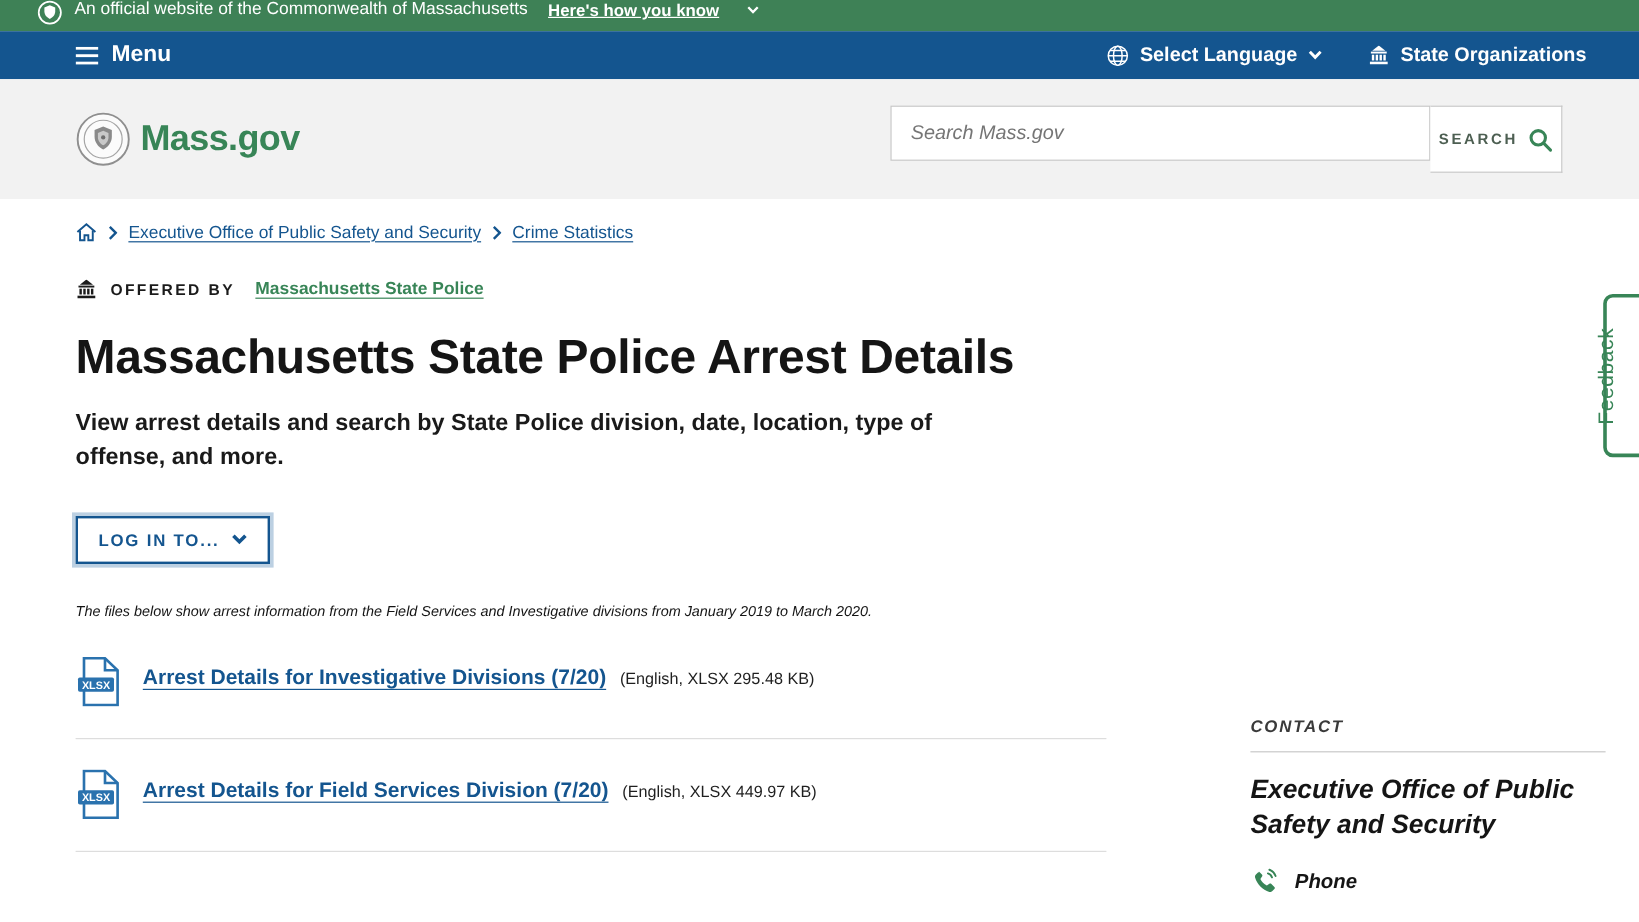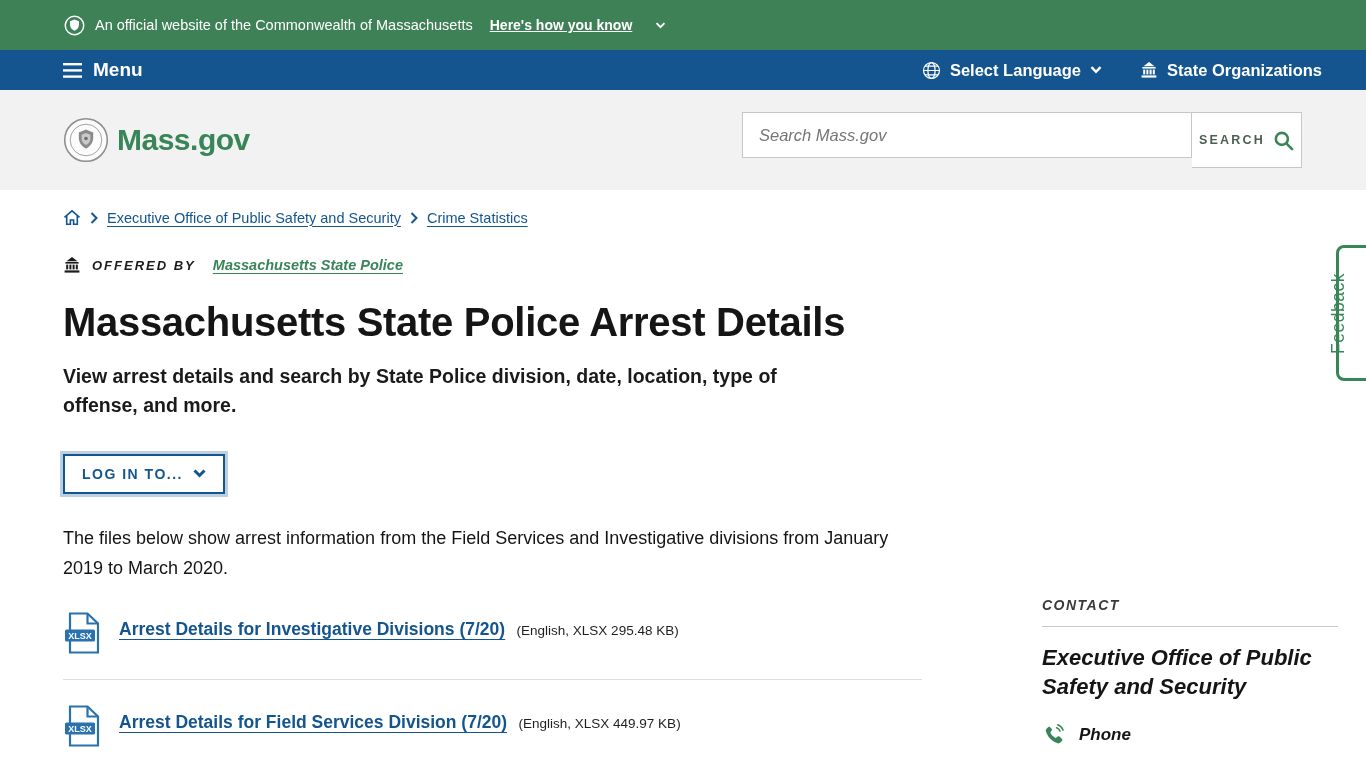--- a/index.html
+++ b/index.html
@@ -1,22 +1,22 @@
 <!DOCTYPE html>
 <html><head>
 <meta charset="utf-8">
 <style>
   * { margin: 0; padding: 0; box-sizing: border-box; }
   html, body { width: 1366px; height: 768px; overflow: hidden; background: #fff;
     font-family: "Liberation Sans", "DejaVu Sans", sans-serif; color: #141414; }
   body { position: relative; }
 
   
-  .official-banner { height: 50px; background: #3e8156; display: flex; align-items: center;
-    padding-left: 64px; color: #fff; font-size: 14.5px; }
+  .official-banner { height: 26px; background: #3e8156; display: flex; align-items: flex-start;
+    padding-left: 31px; color: #fff; font-size: 14.5px; }
   .official-banner .seal-circle { display: flex; align-items: center; margin-right: 10px; }
   .how-link { margin-left: 17px; font-weight: bold; font-size: 14px; text-decoration: underline;
     color: #fff; display: inline-flex; align-items: center; gap: 23px; cursor: pointer; }
 
   
   .main-nav { height: 40px; background: #14558f; display: flex; align-items: center;
     justify-content: space-between; padding: 0 44px 0 63px; color: #fff; }
   .nav-left { display: flex; align-items: center; gap: 11px; cursor: pointer; }
   .nav-left .menu-label { font-size: 19px; font-weight: bold; }
   .nav-right { display: flex; align-items: center; gap: 38px; }
@@ -37,35 +37,35 @@
   .search-btn span { font-size: 12.5px; letter-spacing: 2.2px; color: #4d5f52; font-weight: 600; }
 
   
   .main { position: relative; background: #fff; height: 593px; padding-left: 63px; }
 
   .breadcrumb { display: flex; align-items: center; gap: 9px; padding-top: 19px; font-size: 14.5px; }
   .breadcrumb a { color: #14558f; text-decoration: underline; text-underline-offset: 3px; cursor: pointer; }
   .crumb-home { display: flex; align-items: center; cursor: pointer; }
   .crumb-sep { display: flex; align-items: center; }
 
-  .offered-by { display: flex; align-items: center; gap: 11px; margin-top: 31px; font-style: italic; }
+  .offered-by { display: flex; align-items: center; gap: 11px; margin-top: 31px; }
   .offered-label { font-size: 13px; font-weight: bold; letter-spacing: 2px; color: #1b1b1b; }
   .offered-agency { margin-left: 6px; font-size: 14.5px; font-weight: bold; color: #388557;
     text-decoration: underline; text-underline-offset: 3px; cursor: pointer; }
 
   h1.page-title { margin-top: 27px; font-size: 40px; font-weight: bold; color: #151515; letter-spacing: -0.3px; }
   .page-subtitle { margin-top: 17px; font-size: 19.5px; font-weight: bold; color: #1a1a1a;
     width: 770px; line-height: 1.5; }
 
   .login-btn { margin-top: 33px; display: inline-flex; align-items: center; gap: 10px;
     background: #fff; border: 2px solid #14558f; box-shadow: 0 0 0 3px #bcd0e2;
     color: #14558f; font-size: 14px; font-weight: bold; letter-spacing: 1.5px;
     padding: 10px 17px; cursor: pointer; font-family: "Liberation Sans", sans-serif; }
 
-  .intro-text { margin-top: 29px; font-size: 18px; line-height: 1.72; width: 830px; color: #141414; }
+  .intro-text { margin-top: 29px; font-size: 12px; line-height: 1.72; width: 830px; color: #141414; font-style: italic; }
 
   .file-list { margin-top: 27px; width: 859px; }
   .file-row { display: flex; align-items: flex-start; padding-bottom: 21px;
     border-bottom: 1px solid #ddd; margin-bottom: 24px; }
   .file-icon { flex: 0 0 auto; margin-top: 1px; }
   .file-text { margin-left: 18px; padding-top: 8px; }
   .file-link { font-size: 17.5px; font-weight: bold; color: #14558f; text-decoration: underline;
     text-underline-offset: 4px; cursor: pointer; }
   .file-meta { font-size: 13.5px; color: #1f1f1f; margin-left: 7px; }
 

